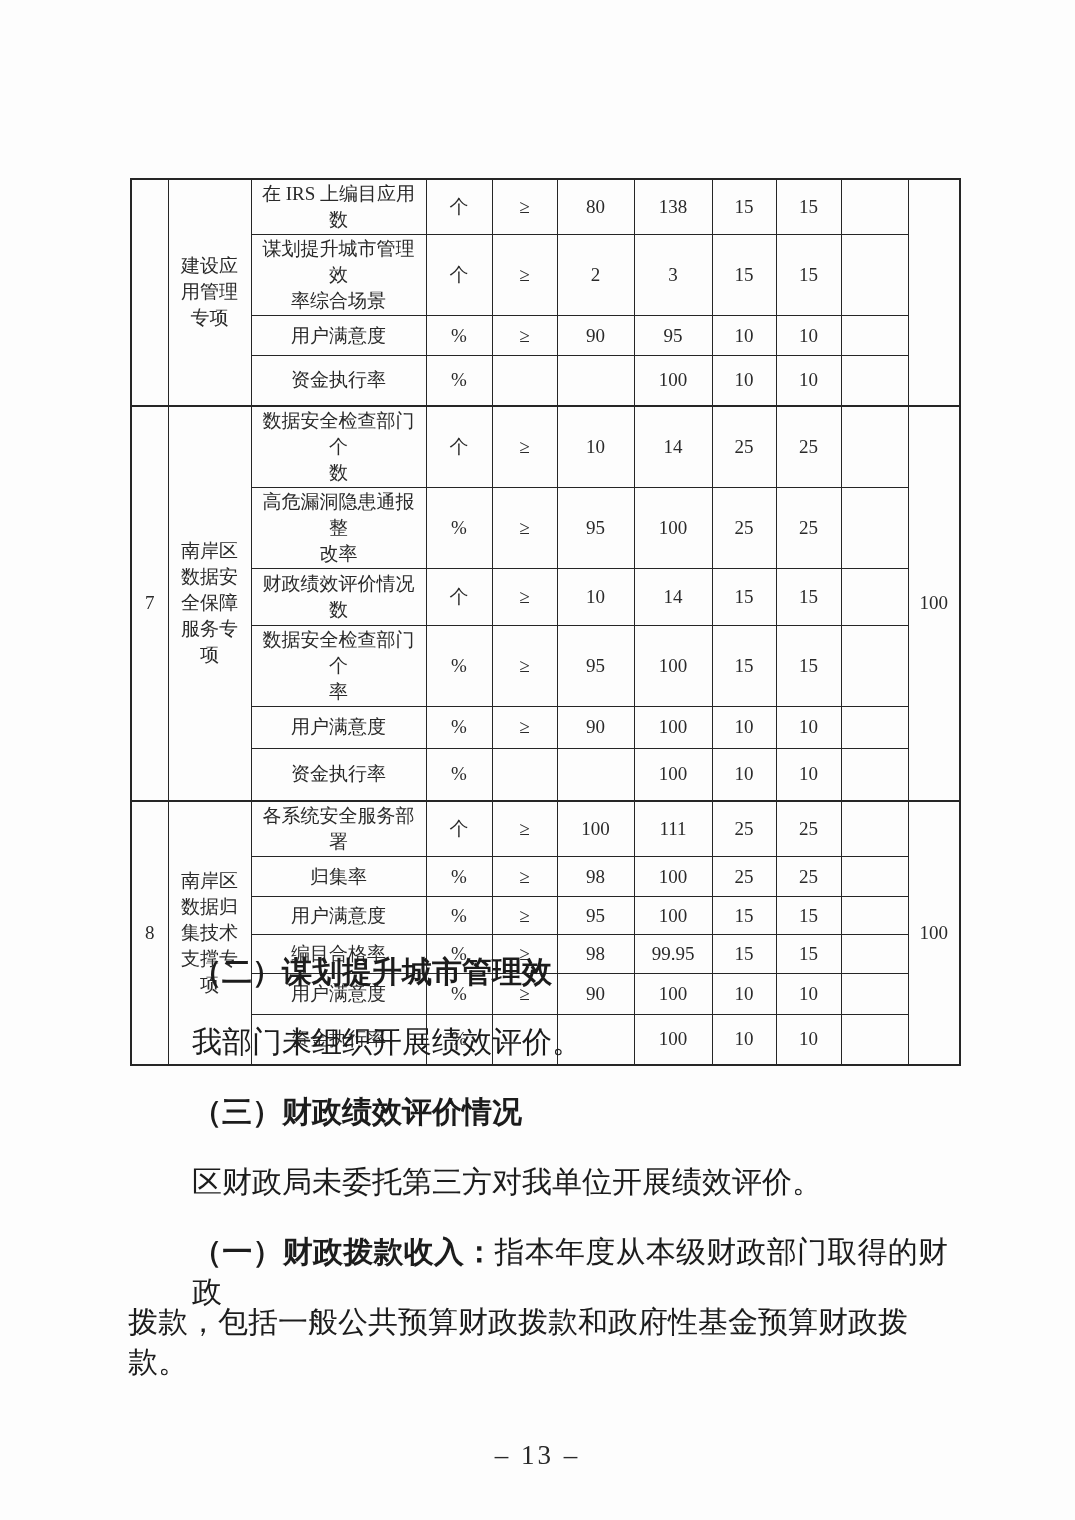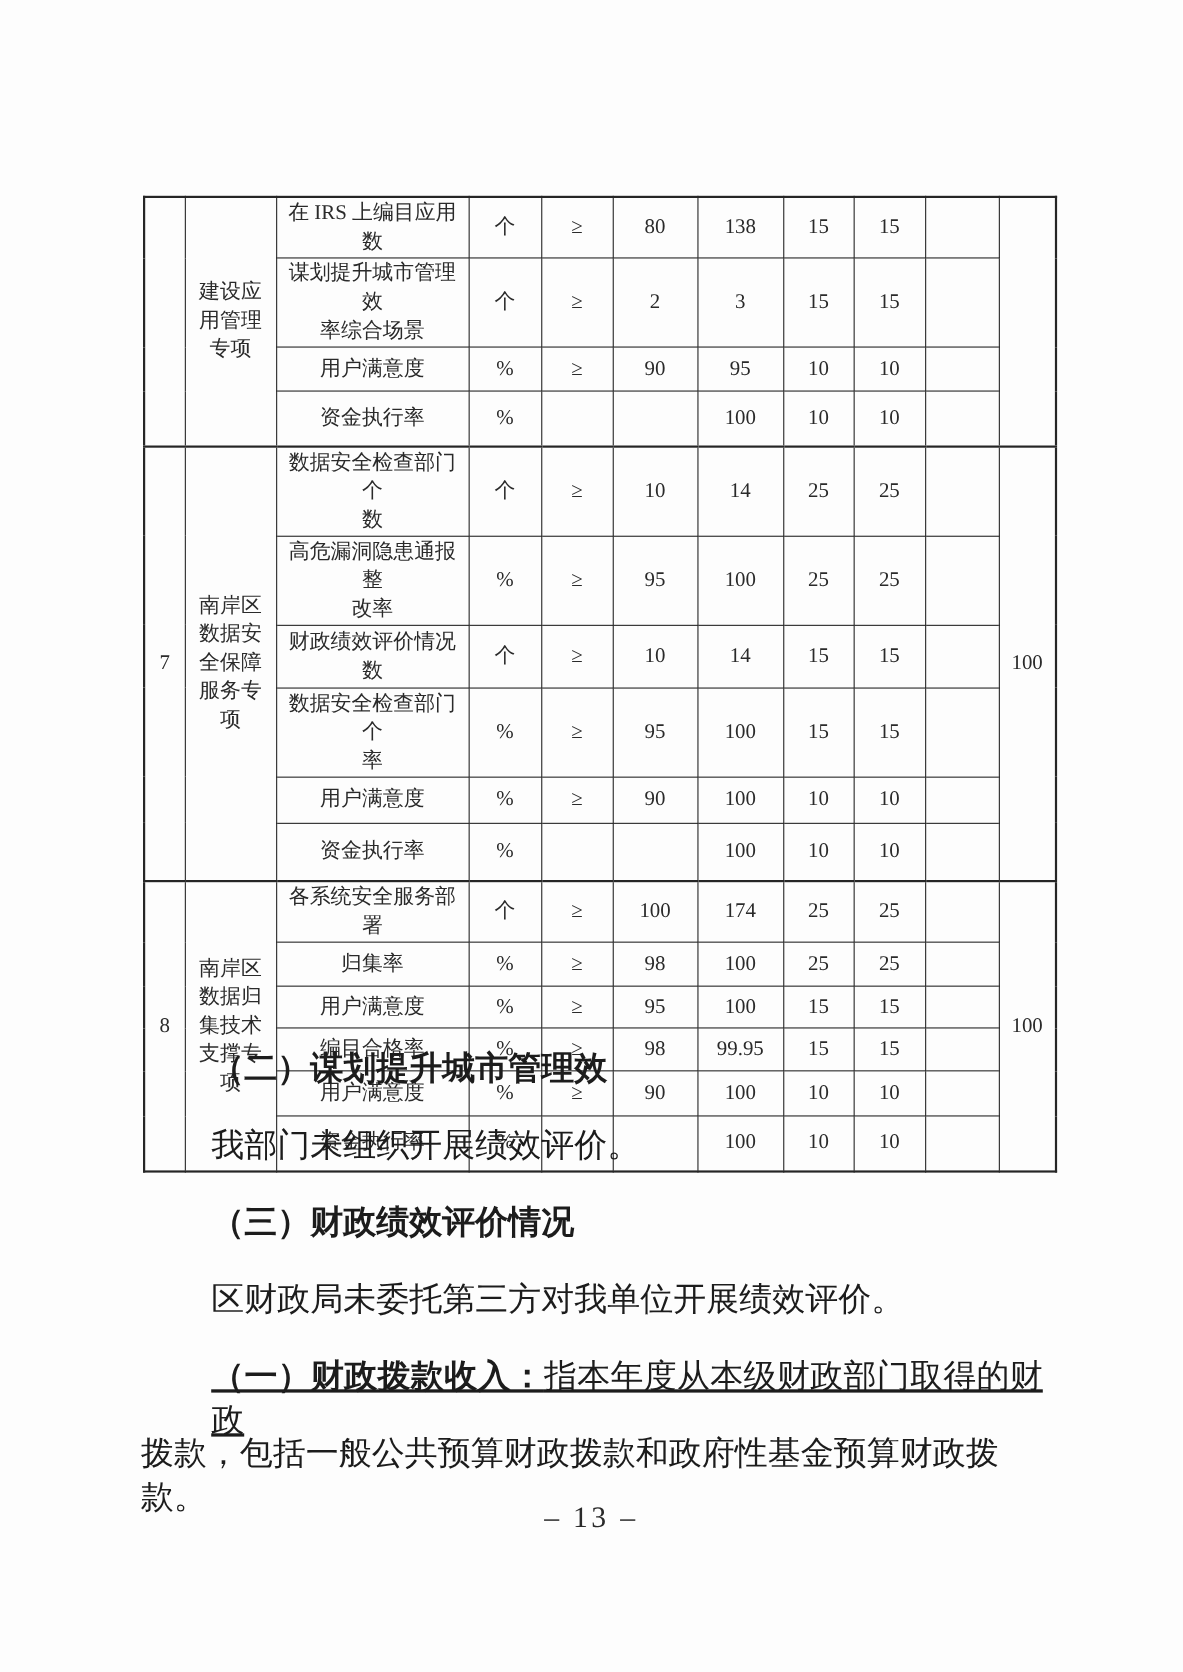--- a/index.html
+++ b/index.html
@@ -52,26 +52,26 @@
     color:#1c1c1c;
   }
   .tline { height:70px; line-height:40px; }
   .indent2 { padding-left:64px; }
   .kai-bold { font-weight:bold; }
   .hei-bold {
     font-family:"Liberation Sans","DejaVu Sans",sans-serif;
     font-weight:bold;
     letter-spacing:1px;
   }
-  .just { text-align:justify; text-align-last:justify;text-decoration:underline; }
+  .just { text-align:justify; text-align-last:justify; }
 
   
   .pagenum {
     position:absolute;
-    left:0; top:1364px;
+    left:0; top:1440px;
     width:100%;
     text-align:center;
     font-size:27px;
     color:#2a2a2a;
     letter-spacing:3px;
   }
 </style>
 </head>
 <body>
 
@@ -216,21 +216,21 @@
       <td class="c-num" rowspan="6">8</td>
       <td class="c-proj" rowspan="6">南岸区
 数据归
 集技术
 支撑专
 项</td>
       <td class="c-ind">各系统安全服务部署</td>
       <td>个</td>
       <td class="c-op">≥</td>
       <td>100</td>
-      <td>174</td>
+      <td>111</td>
       <td>25</td>
       <td>25</td>
       <td></td>
       <td class="c-tot" rowspan="6">100</td>
     </tr>
     <tr style="height:40px">
       <td class="c-ind">归集率</td>
       <td>%</td>
       <td class="c-op">≥</td>
       <td>98</td>

